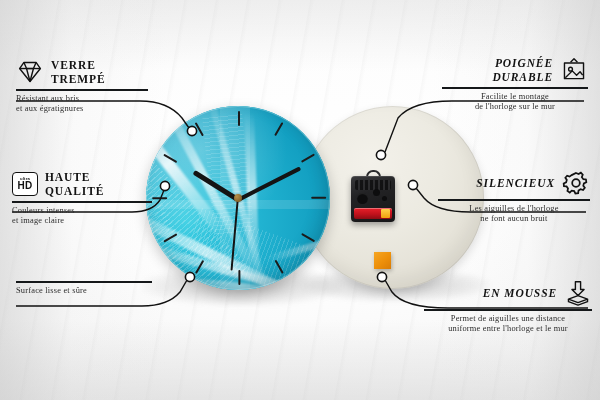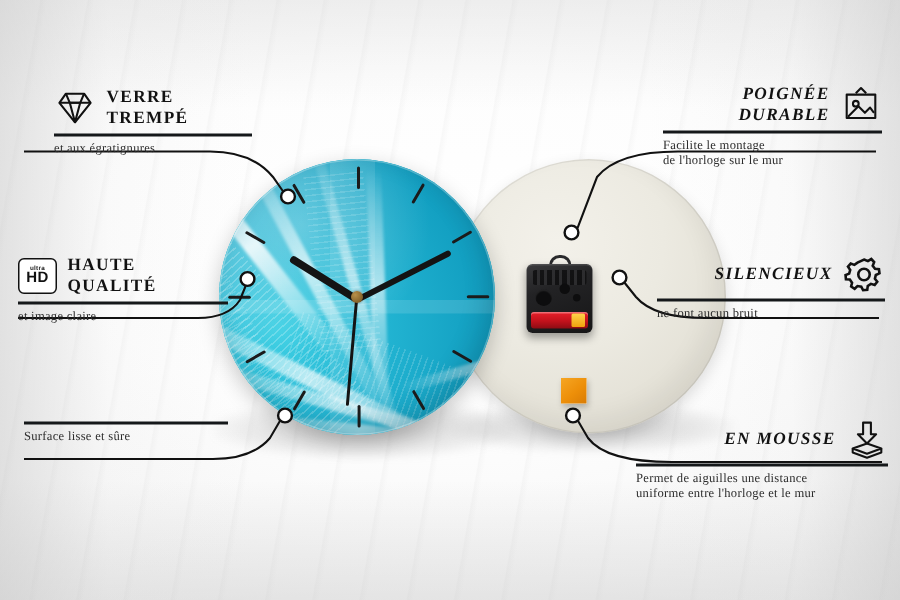--- a/index.html
+++ b/index.html
@@ -164,38 +164,38 @@
     color:#121212; line-height:14px; text-transform:uppercase;
   }
   .callout.left  .title { text-align:left; }
   .callout.right .title { text-align:right;font-style:italic; }
   .rule { height:1.5px; background:#15181a; margin-top:3px; }
   .desc {
     font-family:"Liberation Serif", serif;
     font-size:8.4px; line-height:10.6px; color:#2c2c2c; margin-top:3px;
     letter-spacing:.2px;
   }
-  .callout.right .desc { text-align:left; }
+  .callout.right .desc { text-align:center; }
 
   .icon { width:28px; height:26px; flex:0 0 auto; color:#111; }
   .icon svg { display:block; width:100%; height:100%; }
 
   
   .hd-badge {
     width:26px; height:24px; border:1.6px solid #111; border-radius:4px;
     display:flex; flex-direction:column; align-items:center; justify-content:center;
     line-height:1; flex:0 0 auto; background:#fff;
   }
   .hd-badge .u  { font-size:4.2px; font-weight:bold; letter-spacing:.2px;
                   font-family:"Liberation Sans", sans-serif; color:#111; }
   .hd-badge .hd { font-size:10px; font-weight:bold; letter-spacing:.3px;
                   font-family:"Liberation Sans", sans-serif; color:#111; margin-top:.5px; }
 
   
-  #co-verre     { left:16px;  top:58px;  width:132px;margin-left:20px; }
+  #co-verre     { left:16px;  top:58px;  width:132px; }
   #co-impr      { left:12px;  top:170px; width:140px; }
   #co-bords     { left:16px;  top:278px; width:136px; }
   #co-poignee   { right:12px; top:56px;  width:146px; }
   #co-mecanisme { right:10px; top:170px; width:152px; }
   #co-entretoise{ right:8px;  top:280px; width:168px; }
 </style>
 </head>
 <body>
 
 <div id="bg"></div>
@@ -306,36 +306,38 @@
       </g>
         </svg>
     </span>
     <div class="title">
       <div>VERRE</div>
       <div>TREMPÉ</div>
     </div>
   </div>
   <div class="rule"></div>
   <div class="desc">
+    <div>Résistant aux bris</div>
     <div>et aux égratignures</div>
   </div>
 </div>
 
 <div class="callout left" id="co-impr">
   <div class="head">
     <span class="hd-badge">
       <span class="u">ultra</span>
       <span class="hd">HD</span>
     </span>
     <div class="title">
       <div>HAUTE QUALITÉ</div>
     </div>
   </div>
   <div class="rule"></div>
   <div class="desc">
+    <div>Couleurs intenses</div>
     <div>et image claire</div>
   </div>
 </div>
 
 <div class="callout left" id="co-bords">
   <div class="rule"></div>
   <div class="desc">
     <div>Surface lisse et sûre</div>
   </div>
 </div>
@@ -373,20 +375,21 @@
       <svg viewBox="0 0 32 30">
           <g fill="none" stroke="currentColor" stroke-width="2">
         <path d="M16 3.5 l3 1.2 2.6-1.6 2.2 2.4 -1.1 2.8 1.8 2.3 3 .3 .4 3.2 -2.8 1.3 -.7 2.8 1.8 2.4 -2 2.5 -2.9-.9 -2.4 1.6 -.4 3 -3.2 .3 -1.4-2.7 -2.9-.5 -2.2 2.1 -2.7-1.8 .7-2.9 -1.7-2.4 -3-.2 -.3-3.2 2.8-1.2 .8-2.8 -1.7-2.5 2.1-2.4 2.8 1 2.4-1.7z"></path>
         <circle cx="16" cy="15" r="4.4"></circle>
       </g>
         </svg>
     </span>
   </div>
   <div class="rule"></div>
   <div class="desc">
+    <div>Les aiguilles de l'horloge</div>
     <div>ne font aucun bruit</div>
   </div>
 </div>
 
 <div class="callout right" id="co-entretoise">
   <div class="head">
     <div class="title">
       <div>EN MOUSSE</div>
     </div>
     <span class="icon">

